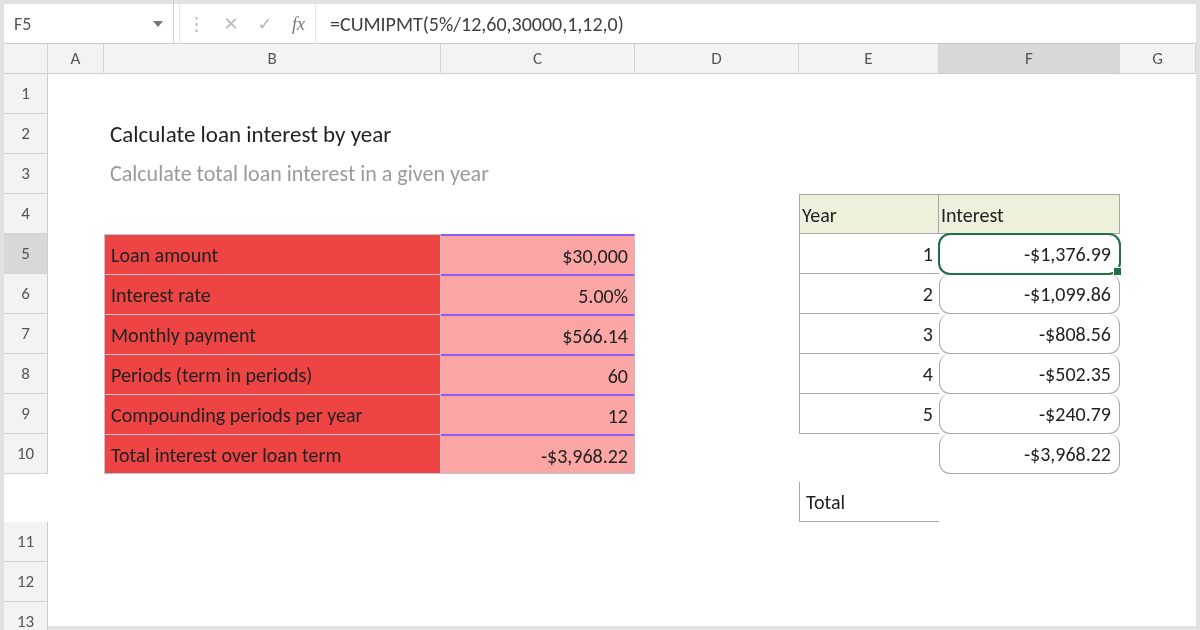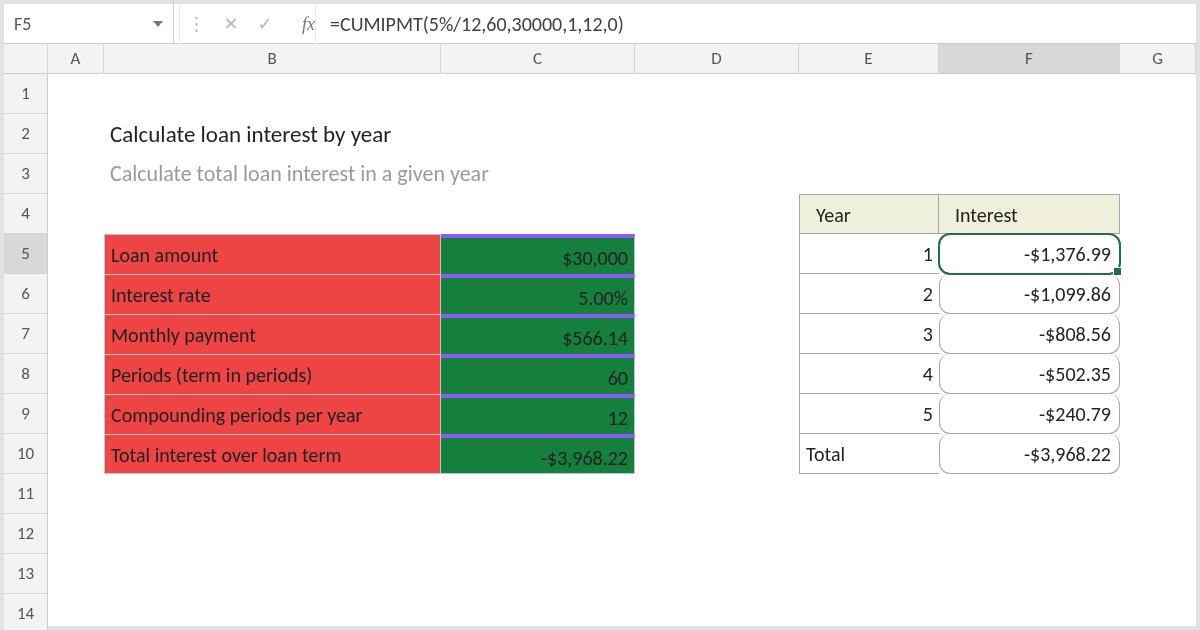--- a/index.html
+++ b/index.html
@@ -46,21 +46,21 @@
     font-size: 18px;
   }
   .fb-btn.dots { color:#b0b0b0; letter-spacing:1px; }
   .fb-cancel::before { content:"✕"; }
   .fb-enter::before { content:"✓"; }
   .fx {
     font-style: italic;
     font-family: "Times New Roman", serif;
     color: #777;
     font-size: 18px;
-    width: 34px; text-align:right;
+    width: 34px; text-align:center;
     border-right: 1px solid #e6e6e6;
     height: 40px; line-height: 40px;
   }
   .formula-input {
     flex: 1;
     padding: 0 14px;
     font-size: 20px;
     color: #404040;
     height: 40px; line-height: 40px;
   }
@@ -102,49 +102,50 @@
   .subtitle { font-size: 22px; color: #9a9a9a; }
 
   .box-label {
     background: #ef4444;
     border: 1px solid #b7c6cf;
     border-bottom: none;
     padding-left: 6px;
   }
   .box-label.last { border-bottom: 1px solid #b7c6cf; }
   .box-value {
-    background: #15803d;
-    border-top: 4px solid #8b5cf6;
+    background: #fca5a5;
+    border-top: 2px solid #8b5cf6;
     border-right: 1px solid #b7c6cf;
     padding-right: 6px;
   }
   .box-value.last { border-bottom: 1px solid #b7c6cf; }
 
   .tbl-hdr {
     background: #eef0dc;
     border: 1px solid #a7a7a7;
-    padding-left: 16px;
+    padding-left: 2px;
   }
   .tbl-hdr + .tbl-hdr { border-left: none; }
   .tbl-e {
     border-left: 1px solid #a7a7a7;
     border-bottom: 1px solid #a7a7a7;
     padding-right: 6px;
   }
   .tbl-f {
     border-left: 1px solid #a7a7a7;
     border-right: 1px solid #a7a7a7;
     border-bottom: 1px solid #a7a7a7;
     padding-right: 8px;
     border-radius: 11px;
   }
   .tbl-total-e {
     border-left: 1px solid #a7a7a7;
     border-bottom: 1px solid #a7a7a7;
     padding-left: 6px;
+    margin-top: 48px;
   }
 
   .sel-cell {
     outline: 2px solid #1e7146;
     outline-offset: -1px;
   }
   .sel-cell::after {
     content:"";
     position:absolute;
     right:-3px; bottom:-3px;

